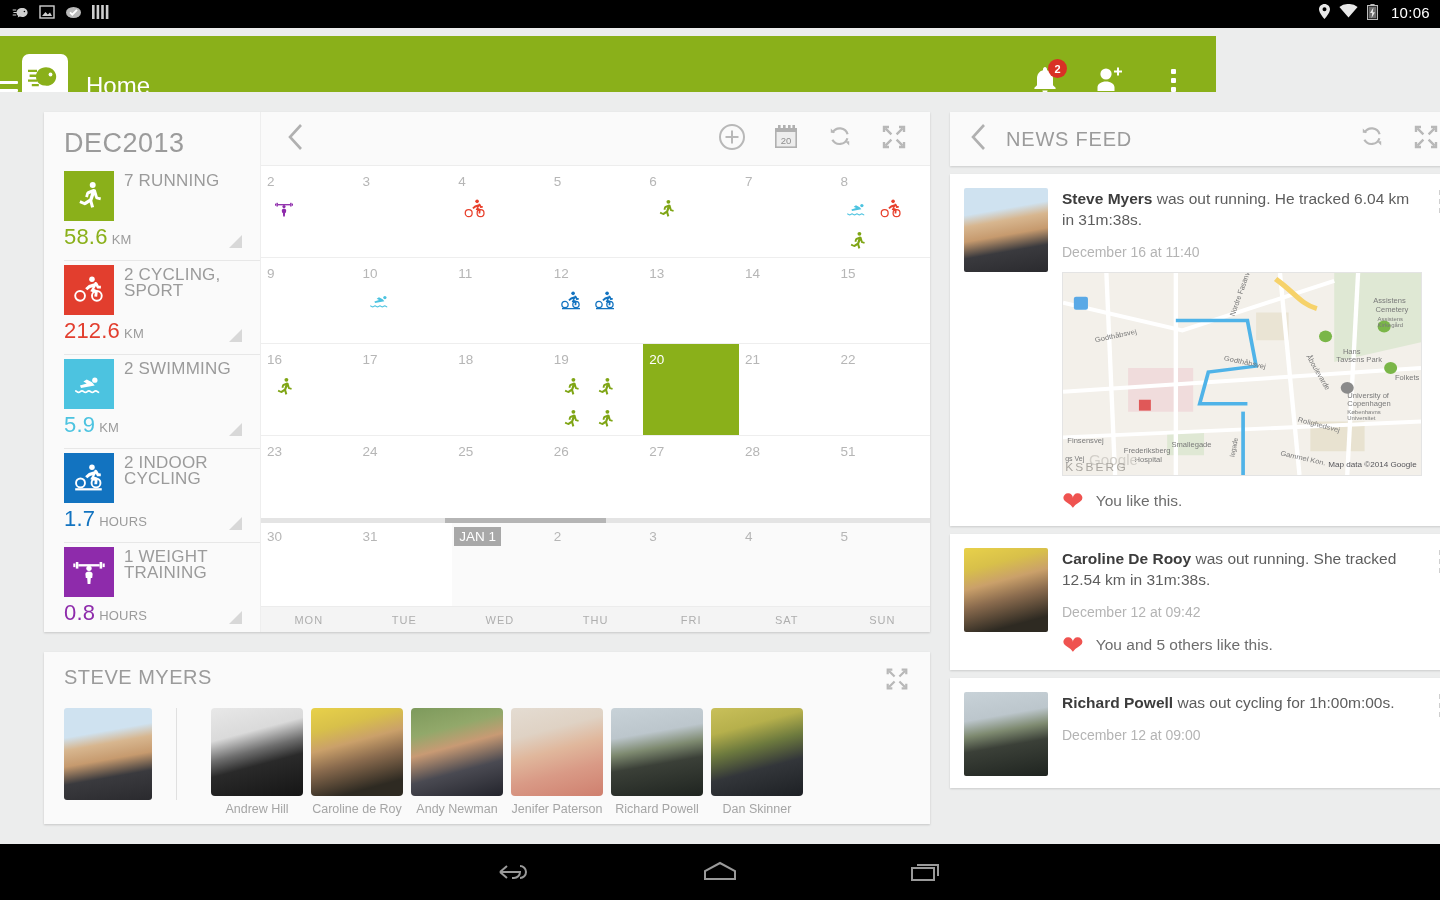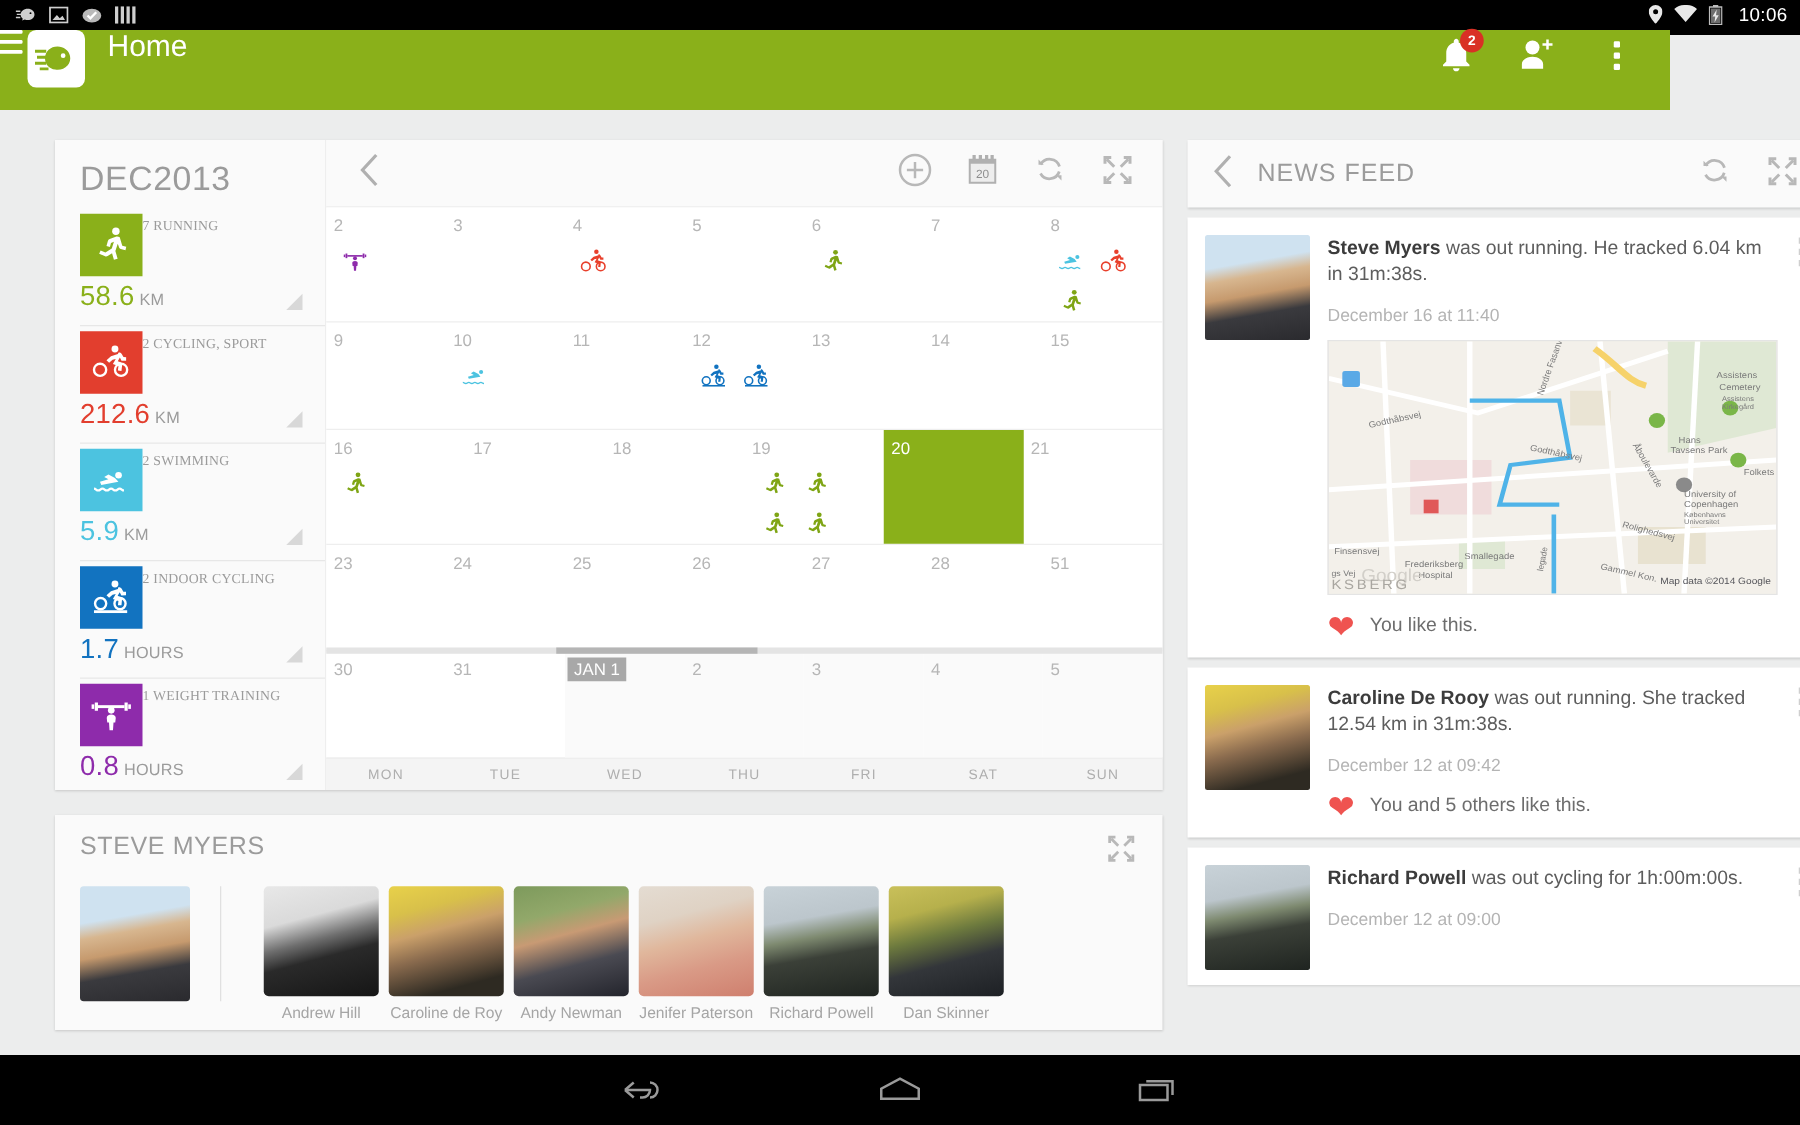--- a/index.html
+++ b/index.html
@@ -16,22 +16,22 @@
     position: absolute; top: 0; left: 0; width: 1440px; height: 28px;
     background: #000; display: flex; align-items: center;
     padding: 0 10px 0 12px;
   }
   .sb-left { display: flex; align-items: center; gap: 10px; }
   .sb-right { margin-left: auto; display: flex; align-items: flex-start; gap: 9px; }
   .sb-time { color: #fff; font-size: 15px; letter-spacing: .3px; margin-left: 4px; }
 
   
   .appbar {
-    position: absolute; top: 24px; left: 0; width: 1336px; height: 64px;
-    background: #8ab01a; display: flex; align-items: flex-start;
+    position: absolute; top: 36px; left: 0; width: 1216px; height: 64px;
+    background: #8ab01a; display: flex; align-items: flex-end;
   }
   .hamburger { width: 22px; margin-left: -4px; display: flex; flex-direction: column; gap: 5px; cursor: pointer; }
   .hamburger i { display: block; height: 3px; background: #fff; border-radius: 1px; }
   .logo-tile {
     width: 46px; height: 46px; background: #fff; border-radius: 7px;
     margin-left: 4px; display: flex; align-items: center; justify-content: center;
   }
   .appbar-title { color: #fff; font-size: 24px; margin-left: 18px; font-weight: 400; }
   .appbar-actions { margin-left: auto; display: flex; align-items: center; gap: 30px; padding-right: 26px; }
   .action { position: relative; cursor: pointer; width: 34px; height: 40px; display:flex; align-items:center; justify-content:center;}
@@ -51,21 +51,21 @@
   
   #calendar-card {
     position: absolute; left: 44px; top: 20px; width: 886px; height: 520px;
     display: flex; background: #fafafa;
   }
   .cal-side { width: 216px; padding: 16px 0 0 20px; background: #fafafa; }
   .month-title { font-size: 27px; color: #9b9b9b; letter-spacing: .5px; margin-bottom: 12px; font-weight: 400;}
   .stat { position: relative; padding-bottom: 8px; }
   .stat-top { display: flex; align-items: flex-start; }
   .stat-icon { width: 50px; height: 50px; flex: none; display: flex; align-items: center; justify-content: center; }
-  .stat-label { font-size: 11px; color: #9b9b9b; margin-top: 2px; line-height: 16px; letter-spacing: .2px; font-family: Liberation Serif, serif;}
+  .stat-label { font-size: 17px; color: #9b9b9b; margin-left: 10px; margin-top: 2px; line-height: 16px; letter-spacing: .2px;}
   .stat-value { margin-top: 3px; font-size: 22px; letter-spacing: .2px;}
   .stat-unit { font-size: 13px; color: #9b9b9b; margin-left: 4px; }
   .corner-tri {
     position: absolute; right: 18px; bottom: 10px;
     width: 0; height: 0; border-left: 13px solid transparent; border-bottom: 13px solid #d8d8d8;
   }
   .stat-sep { height: 1px; background: #e7e7e7; margin: 2px 0 4px 0; }
 
   
   .cal-main { flex: 1; display: flex; flex-direction: column; border-left: 1px solid #eeeeee;}
@@ -549,20 +549,21 @@
                     <svg width="22" height="24" viewBox="0 0 32 32">
                       <g fill="#7fa515">
                         <circle cx="19.5" cy="5.6" r="2.8"></circle>
                         <path d="M22.4 10.2c-.8-.6-2-.9-3-.5l-4.6 1.8c-.7.3-1.2.9-1.4 1.6l-1 3.7 2.6.7.8-3.1 2.2-.9-1.6 5.1-4.8 3.1-3.6-1.6-1.1 2.4 4.5 2c.6.3 1.3.2 1.9-.2l3.3-2.1 1.4 4.9 2.8-.8-1.7-5.8 1.8-5.4 1.1 2.9c.2.5.6.9 1.1 1l3.6.9.6-2.5-3-.8z"></path>
                       </g>
                     </svg>
                   </span>
                 </div></div>
               <div class="cal-cell today"><span class="daynum">20</span></div>
               <div class="cal-cell"><span class="daynum">21</span></div>
+              <div class="cal-cell"><span class="daynum">22</span></div>
             </div>
             <div class="cal-row">
               <div class="cal-cell"><span class="daynum">23</span></div>
               <div class="cal-cell"><span class="daynum">24</span></div>
               <div class="cal-cell"><span class="daynum">25</span></div>
               <div class="cal-cell"><span class="daynum">26</span></div>
               <div class="cal-cell"><span class="daynum">27</span></div>
               <div class="cal-cell"><span class="daynum">28</span></div>
               <div class="cal-cell"><span class="daynum">51</span></div>
             </div>

